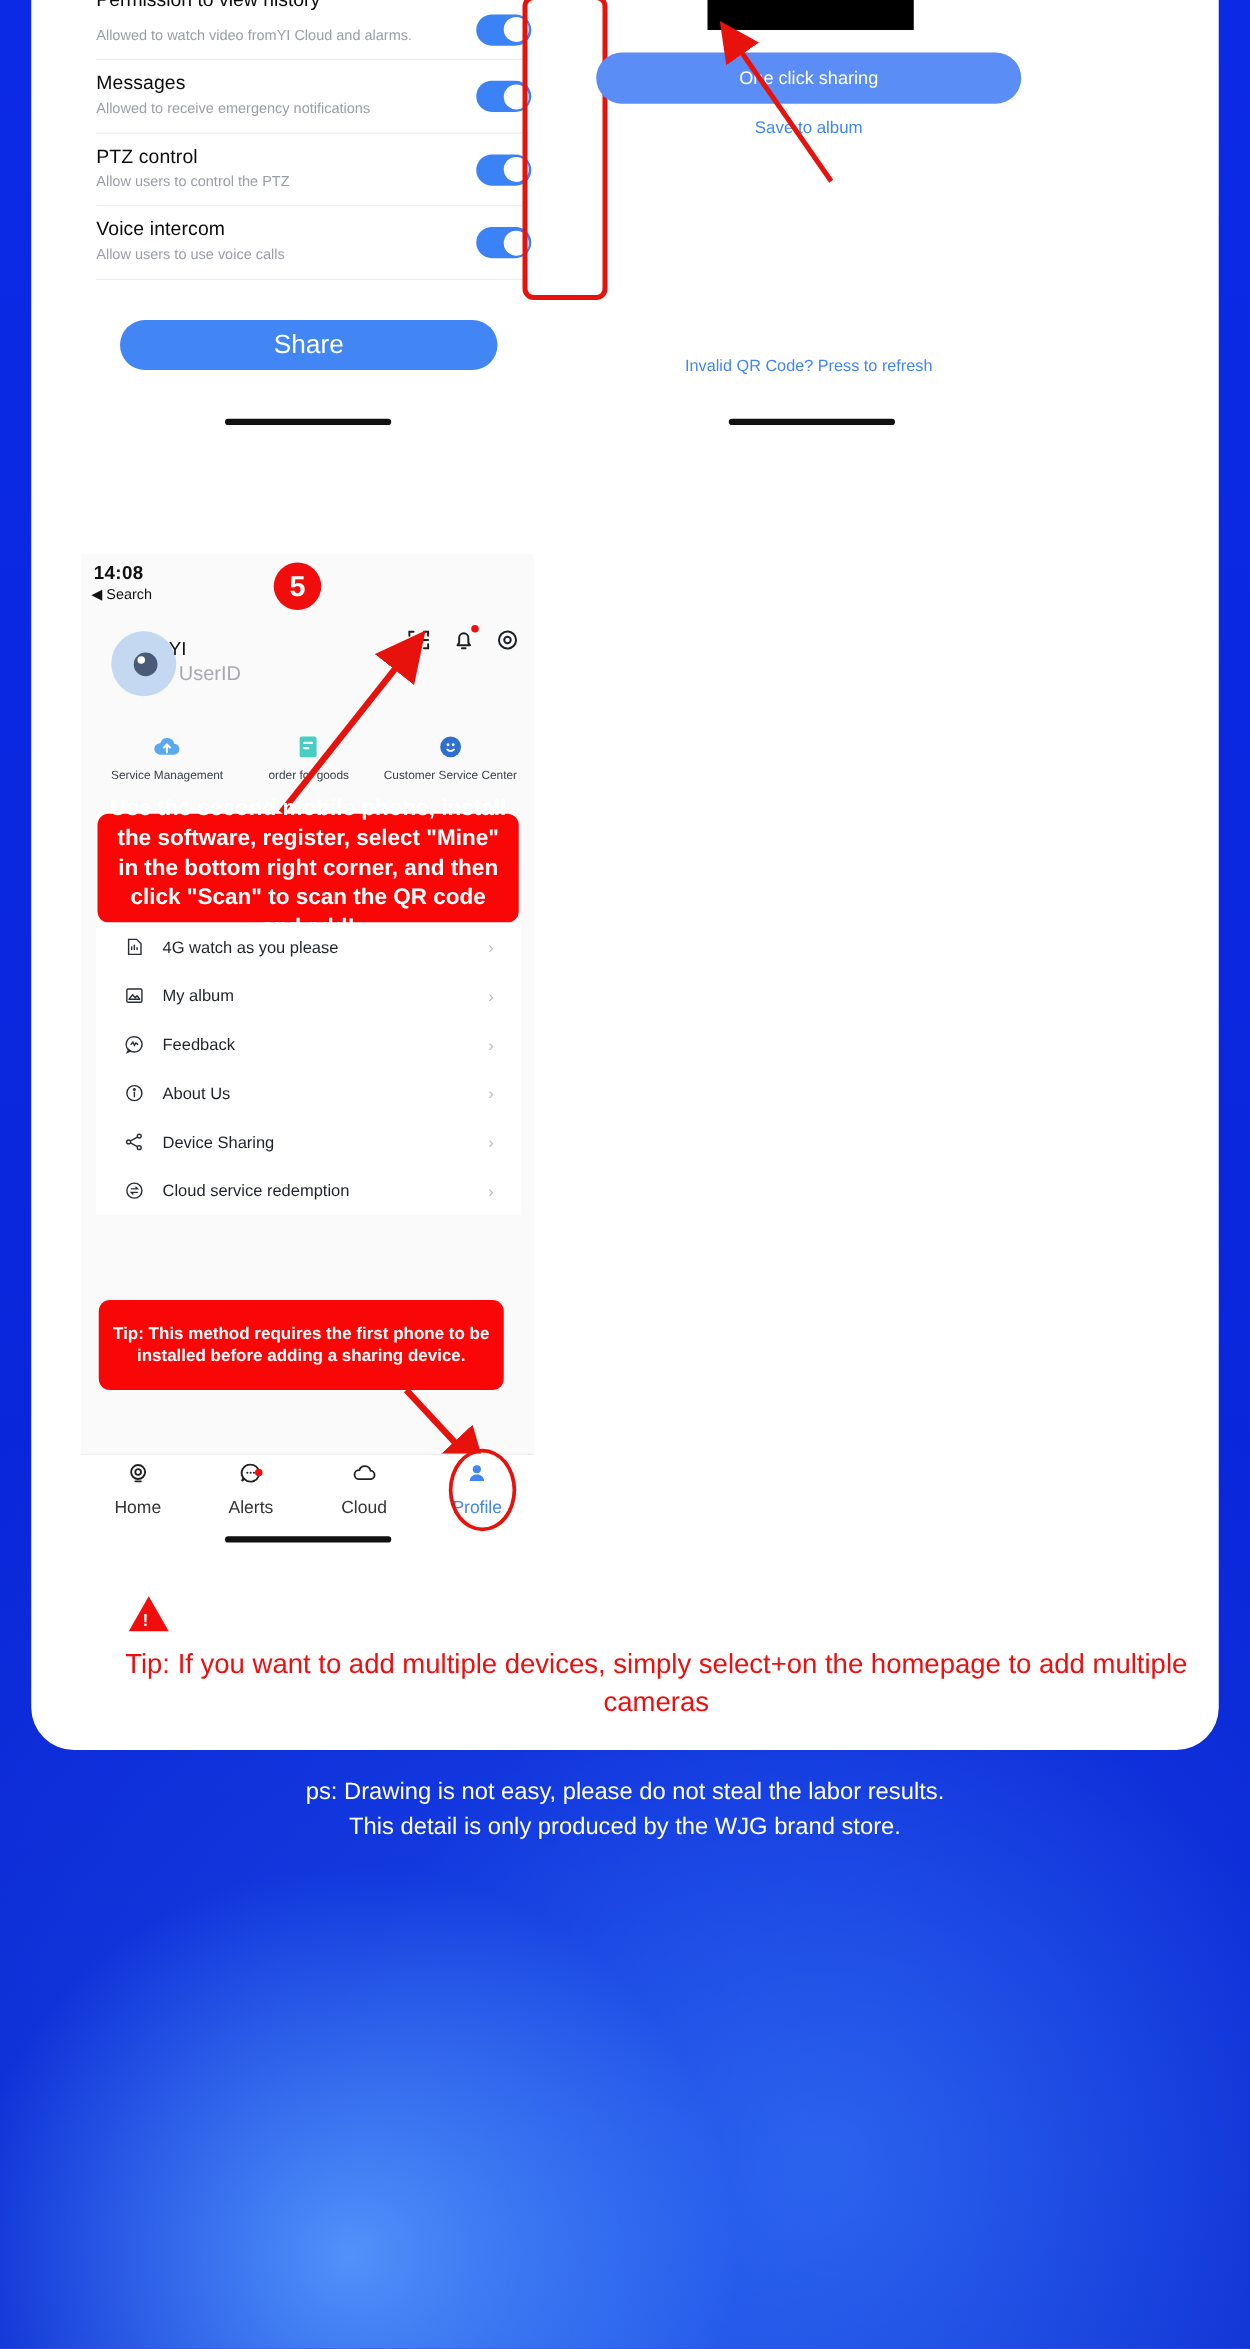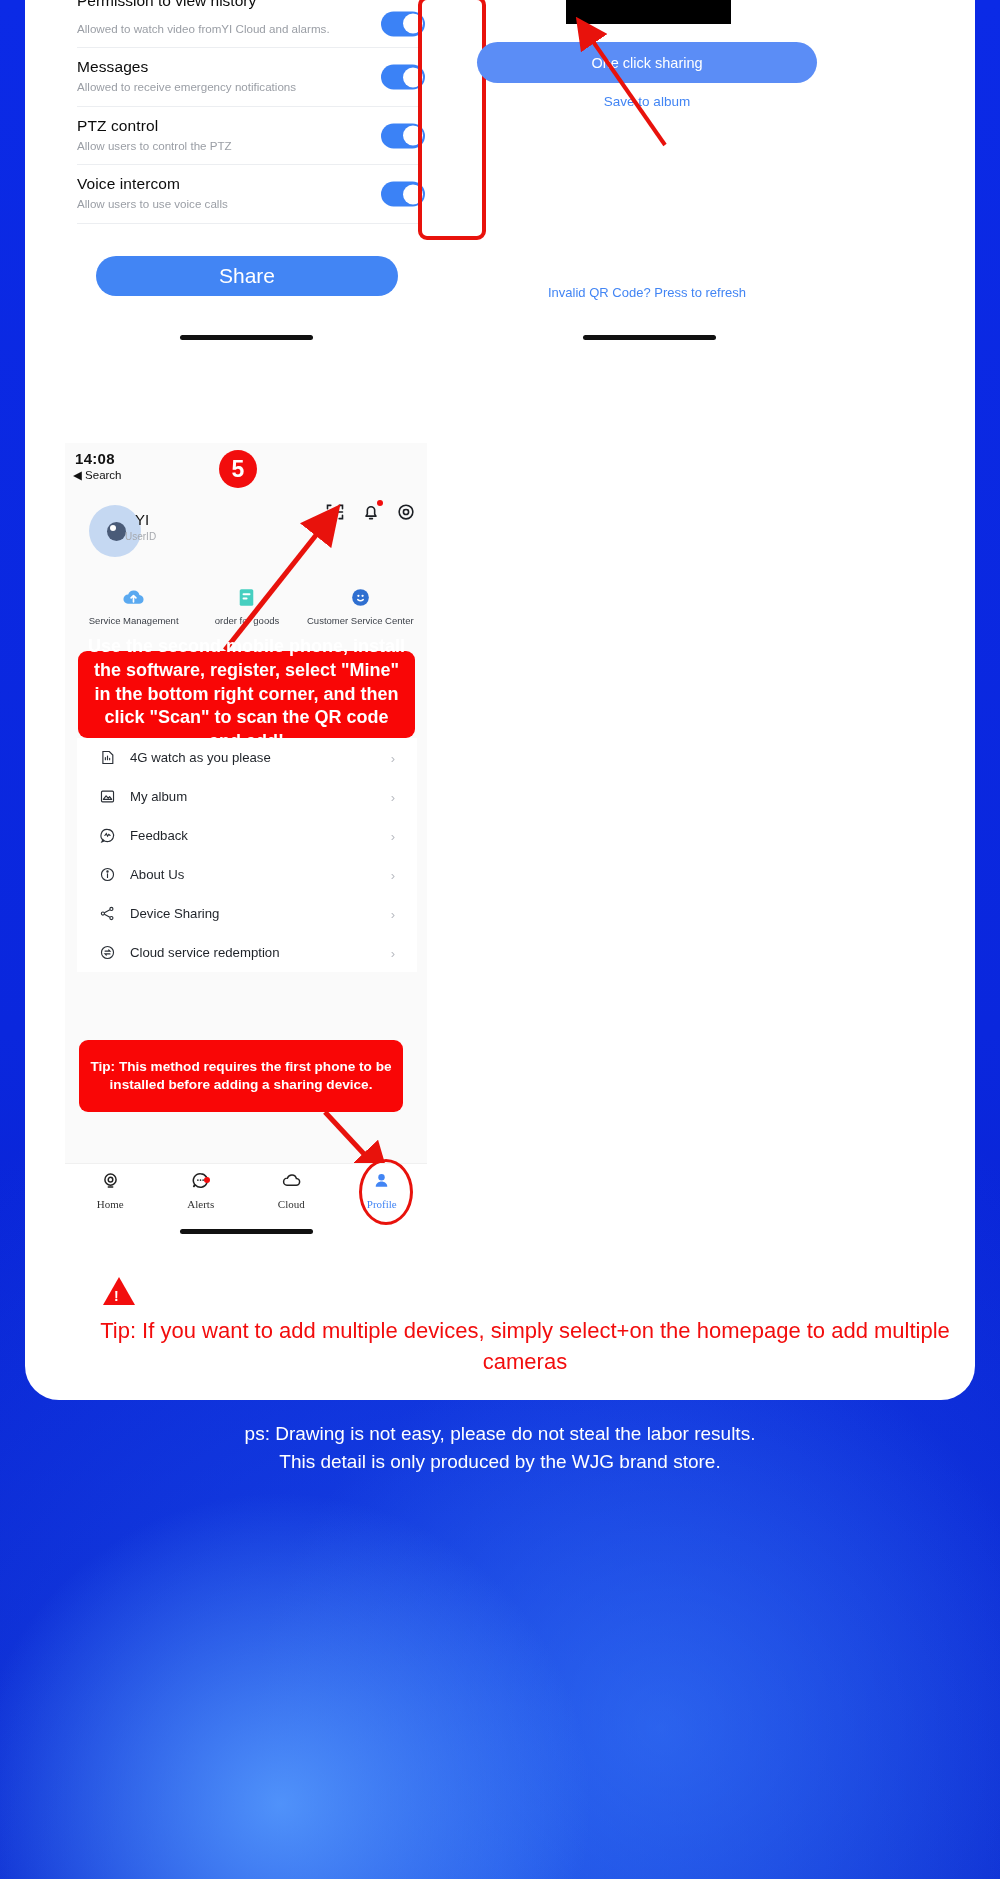--- a/index.html
+++ b/index.html
@@ -87,21 +87,21 @@
     background:#c5d8f2;overflow:hidden;
   }
   #avatar::before{
     content:"";position:absolute;left:18px;top:17px;width:19px;height:19px;border-radius:50%;
     background:#4a5b78;
   }
   #avatar::after{
     content:"";position:absolute;left:21px;top:20px;width:6px;height:6px;border-radius:50%;background:#fff;
   }
   #yi-name{position:absolute;left:110px;top:511px;font-size:15px;color:#111;}
-  #yi-userid{position:absolute;left:100px;top:531px;font-size:10px;color:#a6a9ae;text-align:right;}
+  #yi-userid{position:absolute;left:118px;top:531px;font-size:16px;color:#a6a9ae;text-align:right;}
   .hdr-icon{position:absolute;top:502px;width:20px;height:20px;}
   #scan-icon{left:300px;}
   #bell-icon{left:336px;}
   #gear-icon{left:371px;}
   #bell-dot{position:absolute;left:352px;top:500px;width:6px;height:6px;border-radius:50%;background:#f20d0d;}
   
   #service-row{position:absolute;left:52px;top:585px;width:340px;height:62px;display:flex;}
   .svc{flex:1;text-align:center;}
   .svc-ico{width:25px;height:25px;margin:0 auto 5px;position:relative;}
   .svc-label{font-size:9.5px;color:#3a3f47;line-height:1.22;}
@@ -125,21 +125,21 @@
     background:#f90606;color:#fff;font-size:13.6px;line-height:1.33;font-weight:600;
     display:flex;align-items:center;justify-content:center;text-align:center;padding:0 9px;box-sizing:border-box;
   }
   
   #tabbar{
     position:absolute;left:40px;top:1163px;width:362px;height:52px;background:#fff;
     display:flex;align-items:center;border-top:1px solid #f0f0f0;
   }
   .tab{flex:1;text-align:center;position:relative;}
   .tab-ico{width:21px;height:21px;margin:0 auto 3px;position:relative;}
-  .tab-label{font-size:11px;color:#333;font-family:Liberation Serif, serif;}
+  .tab-label{font-size:14px;color:#333;}
   .tab-label.active{color:#4285f4;}
   #alerts-dot{position:absolute;left:54%;top:7px;width:6px;height:6px;border-radius:50%;background:#f20d0d;}
   #profile-ring{
     position:absolute;left:334px;top:1159px;width:48px;height:60px;
     border:3px solid #e8120c;border-radius:50%;
   }
   #home-ind-3{position:absolute;left:155px;top:1229px;width:133px;height:5px;border-radius:3px;background:#111;}
   
   #final-tip{
     position:absolute;left:70px;top:1275px;width:860px;text-align:center;

